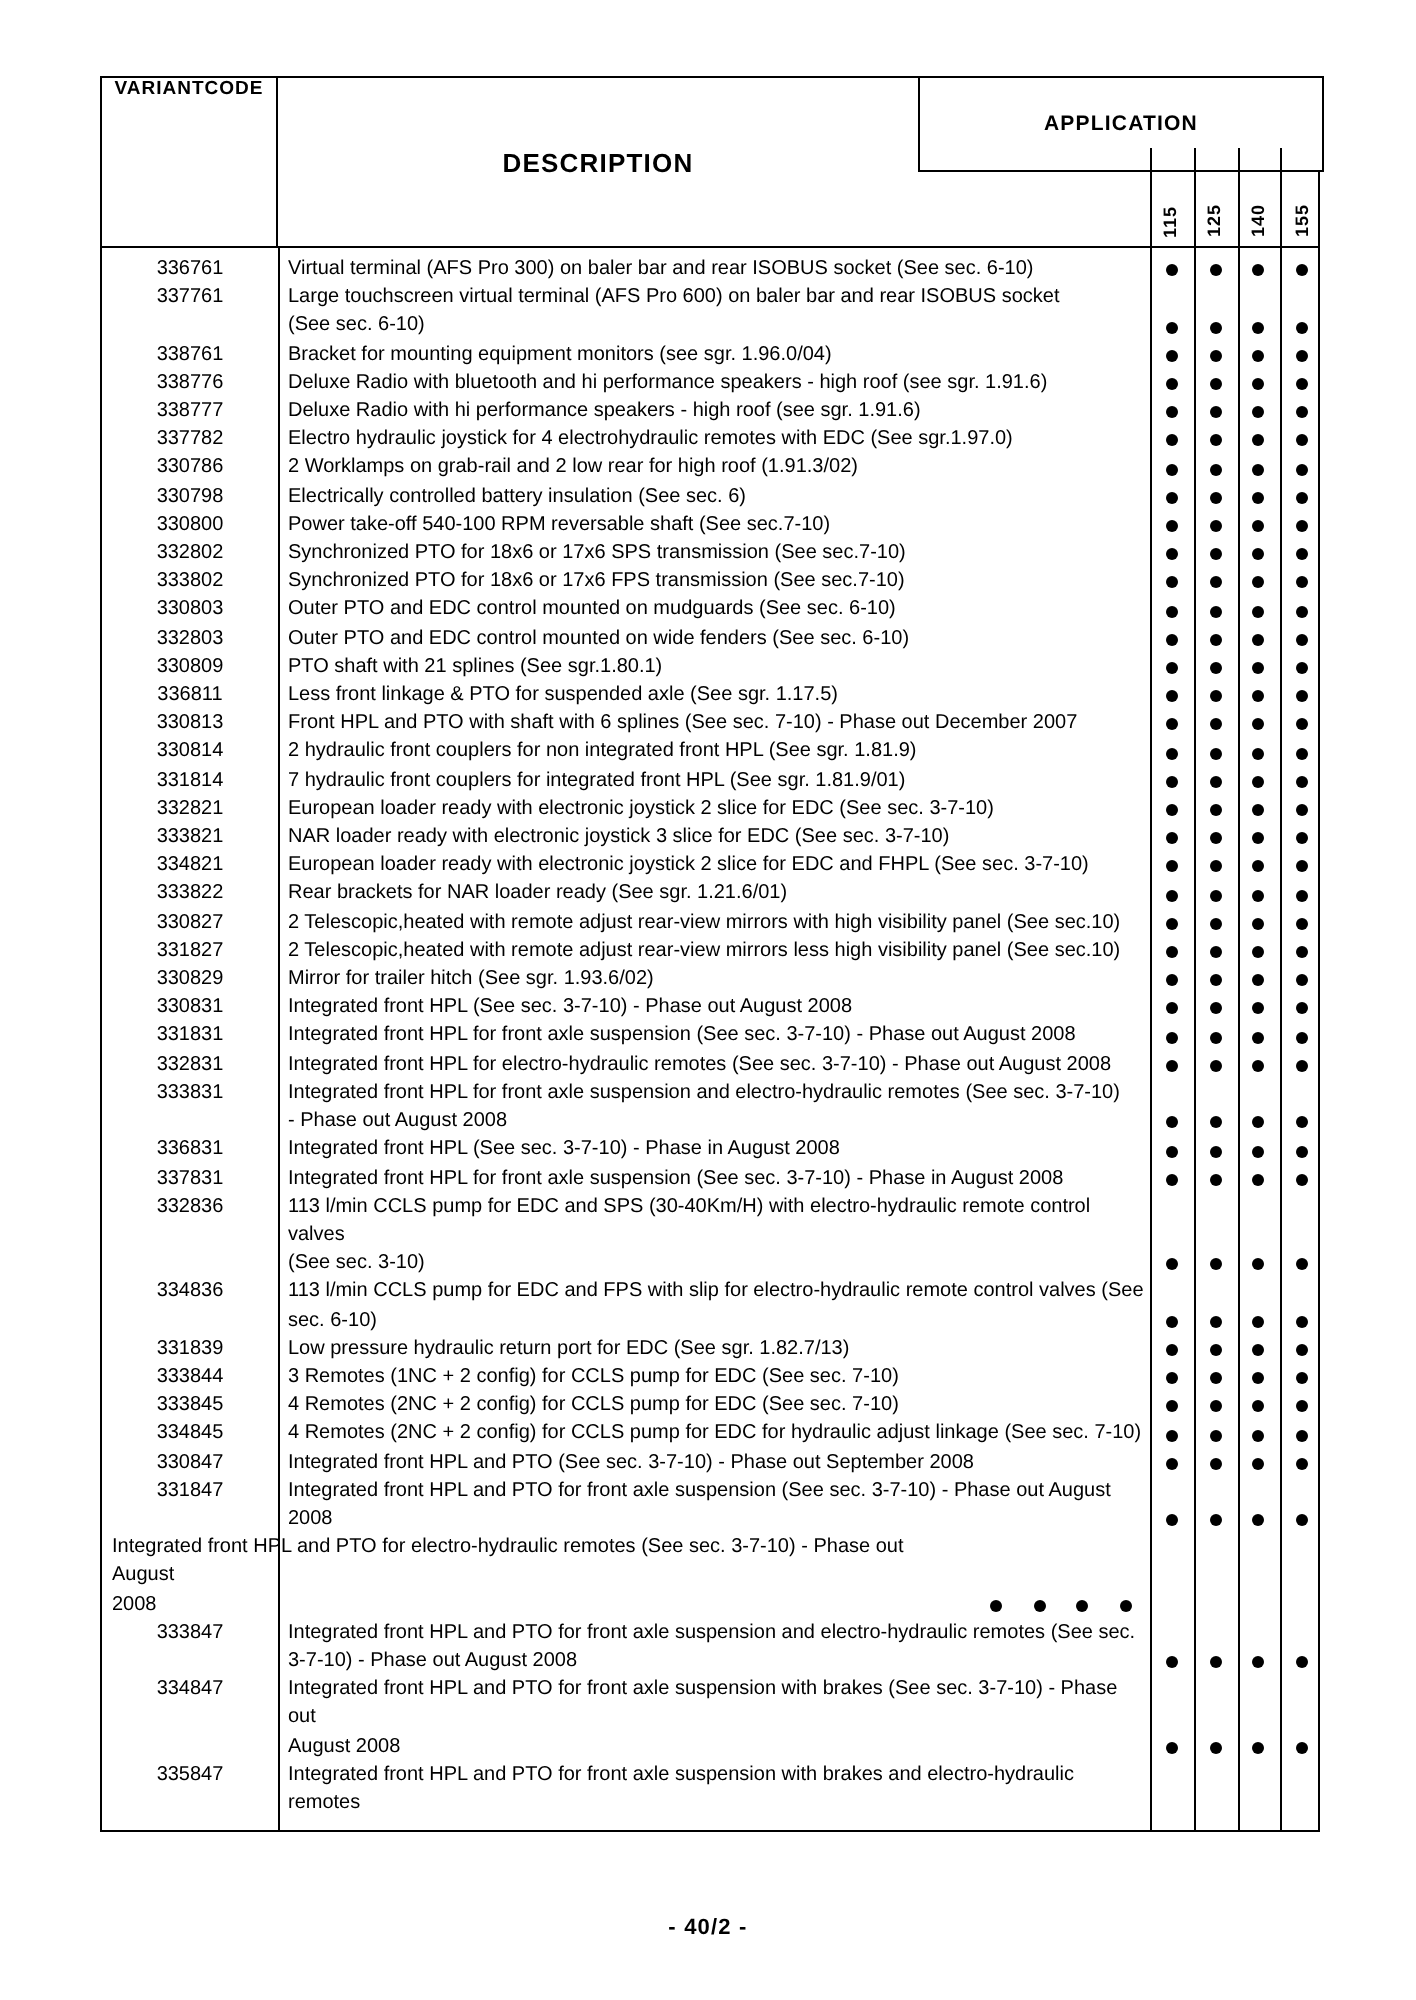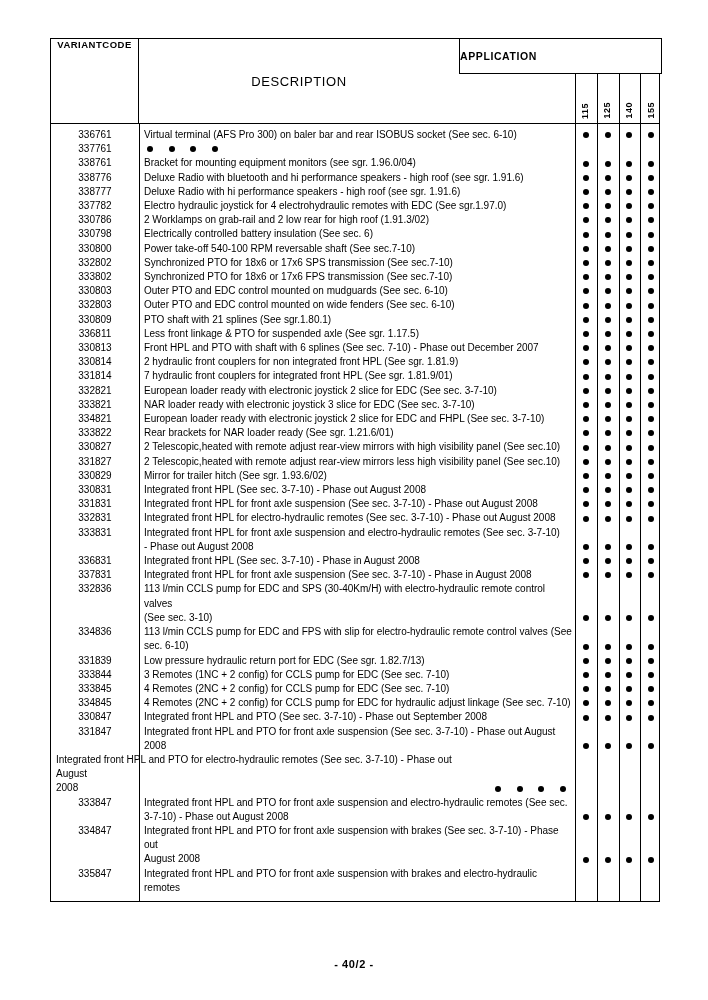--- a/index.html
+++ b/index.html
@@ -40,25 +40,26 @@
     height: 85px;
     border-bottom: 1px solid #000;
     box-sizing: border-box;
   }
 
   .app-box {
     position: absolute;
     left: 408px;
     top: -1px;
     width: 203px;
-    height: 36px;
+    height: 48px;
     border: 1px solid #000;
     box-sizing: border-box;
     display: flex;
     align-items: center;
+    justify-content: center;
     background: #fff;
   }
   .app-box .app-label {
     font-size: 10.5px;
     font-weight: bold;
     letter-spacing: 0.6px;
   }
 
   .hdr-variant {
     position: absolute;
@@ -84,21 +85,21 @@
     left: 88px;
     top: 0;
     width: 320px;
     height: 84px;
     display: flex;
     align-items: center;
     justify-content: center;
   }
   .hdr-desc span {
     font-size: 13px;
-    font-weight: normal;
+    font-weight: bold;
     letter-spacing: 0.6px;
   }
 
   .app-cols {
     position: absolute;
     left: 524px;
     top: 35px;
     width: 87px;
     height: 49px;
     display: flex;
@@ -267,20 +268,21 @@
             <div class="dotcell">
               <span class="dot"></span>
             </div>
             <div class="dotcell">
               <span class="dot"></span>
             </div>
           </div>
         </div>
         <div class="row">
           <div class="cell-code">337761</div>
+          <div class="cell-desc"><span>Large touchscreen virtual terminal (AFS Pro 600) on baler bar and rear ISOBUS socket</span><span class="line2">(See sec. 6-10)</span></div>
           <div class="cell-dots">
             <div class="dotcell">
               <span class="dot"></span>
             </div>
             <div class="dotcell">
               <span class="dot"></span>
             </div>
             <div class="dotcell">
               <span class="dot"></span>
             </div>

